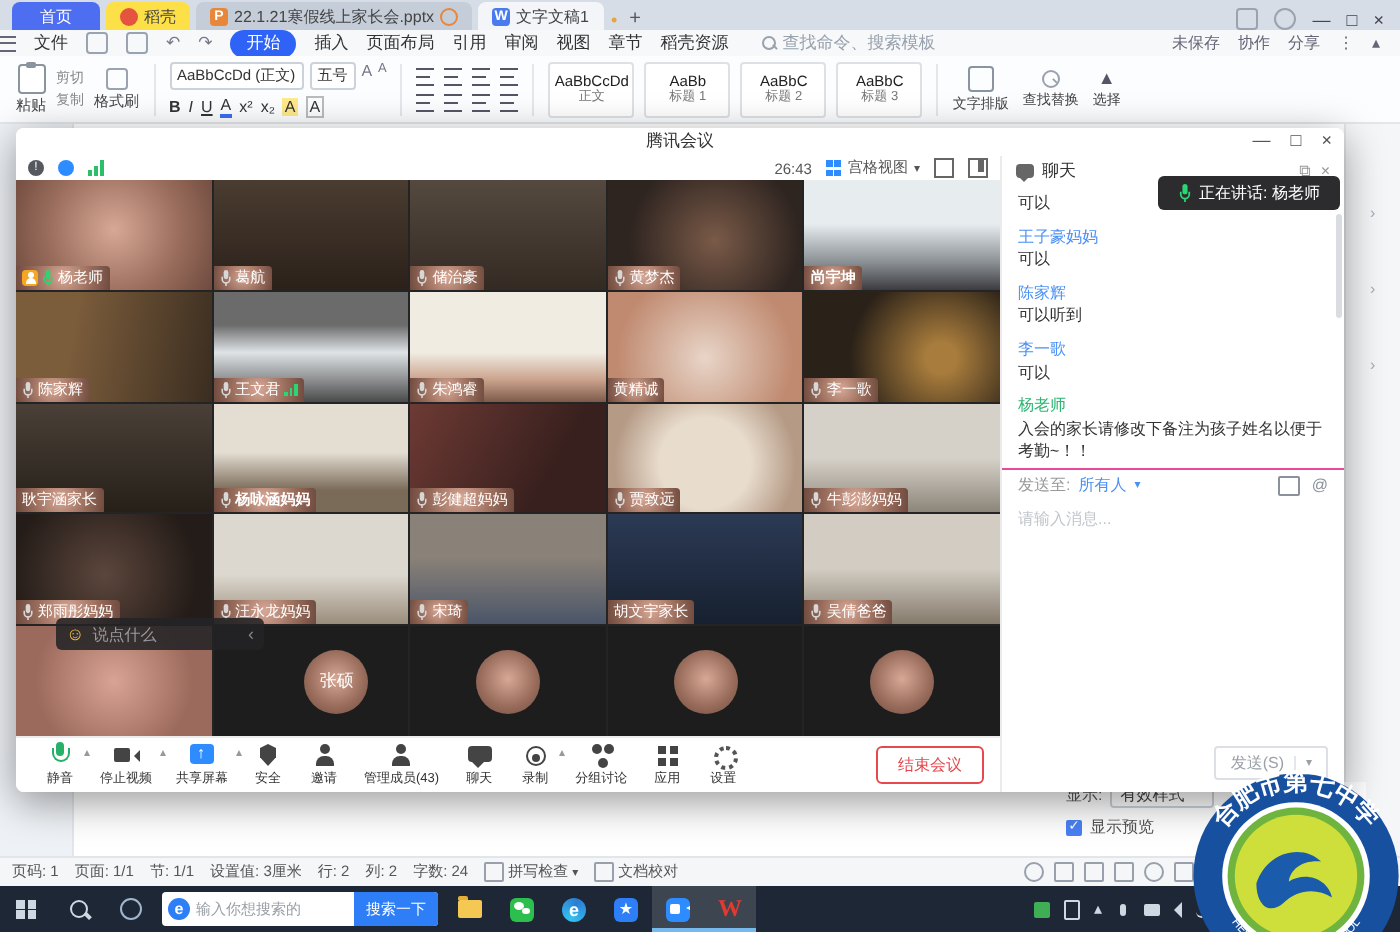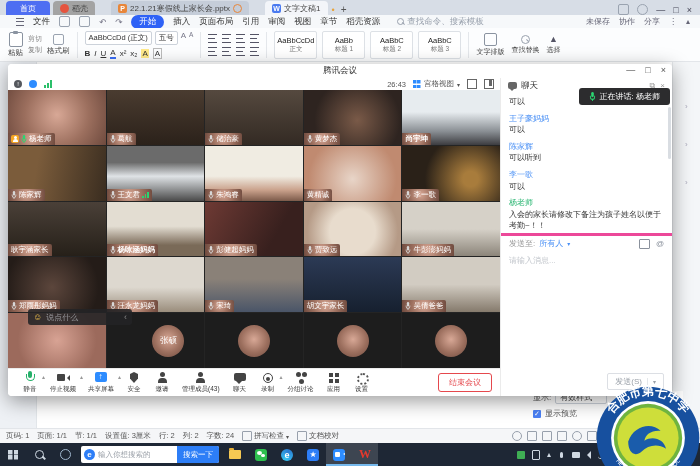--- a/index.html
+++ b/index.html
@@ -3,34 +3,34 @@
 <meta charset="utf-8">
 <style>
   html,body{margin:0;padding:0;background:#888;}
   .screen{position:relative;width:700px;height:466px;overflow:hidden;background:#fff;
     font-family:"Liberation Sans","DejaVu Sans",sans-serif;-webkit-font-smoothing:antialiased;}
   
   .tabbar{position:absolute;left:0;top:0;width:700px;height:15px;background:#d7dde6;
     display:flex;align-items:flex-end;font-size:8px;color:#444;}
   .tab{display:flex;align-items:center;gap:3px;height:14px;padding:0 7px;border-radius:4px 4px 0 0;white-space:nowrap;}
   .tab-home{background:#4e6ef2;color:#fff;margin-left:6px;padding:0 14px;}
-  .tab-daoke{background:#a3a3a3;margin-left:3px;}
-  .tab-doc{background:#c5cdd9;margin-left:16px;}
+  .tab-daoke{background:#fde047;margin-left:3px;}
+  .tab-doc{background:#c5cdd9;margin-left:3px;}
   .tab-doc.active{background:#f3f5f9;}
   .appic{width:9px;height:9px;border-radius:2px;color:#fff;font-size:7px;font-weight:bold;
     display:flex;align-items:center;justify-content:center;}
   .appic.ppt{background:#e8863a;} .appic.word{background:#4a7af0;} .appic.daoke{background:#e5543f;border-radius:50%;}
   .sync-dot{width:7px;height:7px;border:1px solid #e8863a;border-radius:50%;color:#e8863a;font-size:6px;line-height:6px;text-align:center;}
   .tab-plus{margin-left:6px;color:#555;font-size:10px;}
   .unsaved-dot{color:#e8a33a;font-size:9px;margin-left:4px;}
   .tabbar-right{margin-left:auto;display:flex;align-items:center;gap:8px;padding-right:8px;color:#556;}
   .wicon{font-size:9px;color:#445;}
   
   .menubar{position:absolute;left:0;top:15px;width:700px;height:13px;background:#f6f8fa;
-    display:flex;align-items:center;font-size:8.5px;color:#333;gap:9px;padding-left:16px;box-sizing:border-box;}
+    display:flex;align-items:center;font-size:8.5px;color:#333;gap:9px;padding-left:0;box-sizing:border-box;}
   .hamb{width:8px;height:6px;border-top:1px solid #667;border-bottom:1px solid #667;position:relative;}
   .hamb:before{content:"";position:absolute;left:0;top:2px;width:8px;height:1px;background:#667;}
   .mini-ic{width:9px;height:9px;border:1px solid #9aa3b0;border-radius:2px;}
   .menu-item{cursor:default;}
   .menu-item.active{background:#2f62f6;color:#fff;border-radius:8px;padding:1px 8px;}
   .menu-search{color:#99a1ad;display:flex;align-items:center;gap:3px;margin-left:8px;}
   .mag{width:5px;height:5px;border:1px solid #99a1ad;border-radius:50%;position:relative;}
   .mag:after{content:"";position:absolute;left:4px;top:4px;width:3px;height:1px;background:#99a1ad;transform:rotate(45deg);}
   .menubar-right{margin-left:auto;display:flex;align-items:center;gap:9px;padding-right:10px;color:#667;font-size:8px;}
   
@@ -173,21 +173,21 @@
   .chat-head{height:15px;display:flex;align-items:center;gap:4px;font-size:8.5px;color:#333;padding:0 7px;flex:none;}
   .ch-bubble{width:9px;height:7px;background:#666;border-radius:2px;position:relative;flex:none;}
   .ch-bubble:after{content:"";position:absolute;left:2px;top:7px;border:2px solid transparent;border-top-color:#666;}
   .chat-head .hr-ic{margin-left:auto;display:flex;gap:5px;color:#999;font-size:8px;}
   .msgs{flex:1;overflow:hidden;padding:3px 8px 0 8px;font-size:8px;line-height:1.45;position:relative;}
   .msg{margin-bottom:5px;}
   .msg .author{display:block;}
   .author.member{color:#4a90f5;} .author.host{color:#2bb673;}
   .msg .mtext{color:#333;}
   .chat-scroll{position:absolute;right:1px;top:14px;width:3px;height:52px;background:#d9dde2;border-radius:2px;}
-  .sendto{height:15px;display:flex;align-items:center;gap:4px;font-size:8px;color:#999;padding:0 8px;flex:none;border-top:3px solid #ec4899;}
+  .sendto{height:15px;display:flex;align-items:center;gap:4px;font-size:8px;color:#999;padding:0 8px;flex:none;border-top:1px solid #ec4899;}
   .sendto .to{color:#4a90f5;}
   .sendto .st-ic{margin-left:auto;display:flex;gap:6px;color:#8a919c;}
   .st-img{width:9px;height:8px;border:1px solid #8a919c;border-radius:1px;}
   .chat-input{flex:1;position:relative;padding:4px 8px;font-size:8px;color:#c2c6cc;}
   .send-btn{position:absolute;right:8px;bottom:6px;border:1px solid #dcdfe4;border-radius:2px;color:#9aa0a8;
     font-size:8px;padding:2px 7px;background:#fff;display:flex;gap:5px;align-items:center;}
   .send-btn i{border-left:1px solid #e4e7ea;padding-left:5px;font-style:normal;font-size:6px;}
   
   .taskbar{position:absolute;left:0;top:443px;width:700px;height:23px;background:#1e2735;display:flex;align-items:center;z-index:10;}
   .tb-it{width:26px;height:23px;display:flex;align-items:center;justify-content:center;flex:none;}

